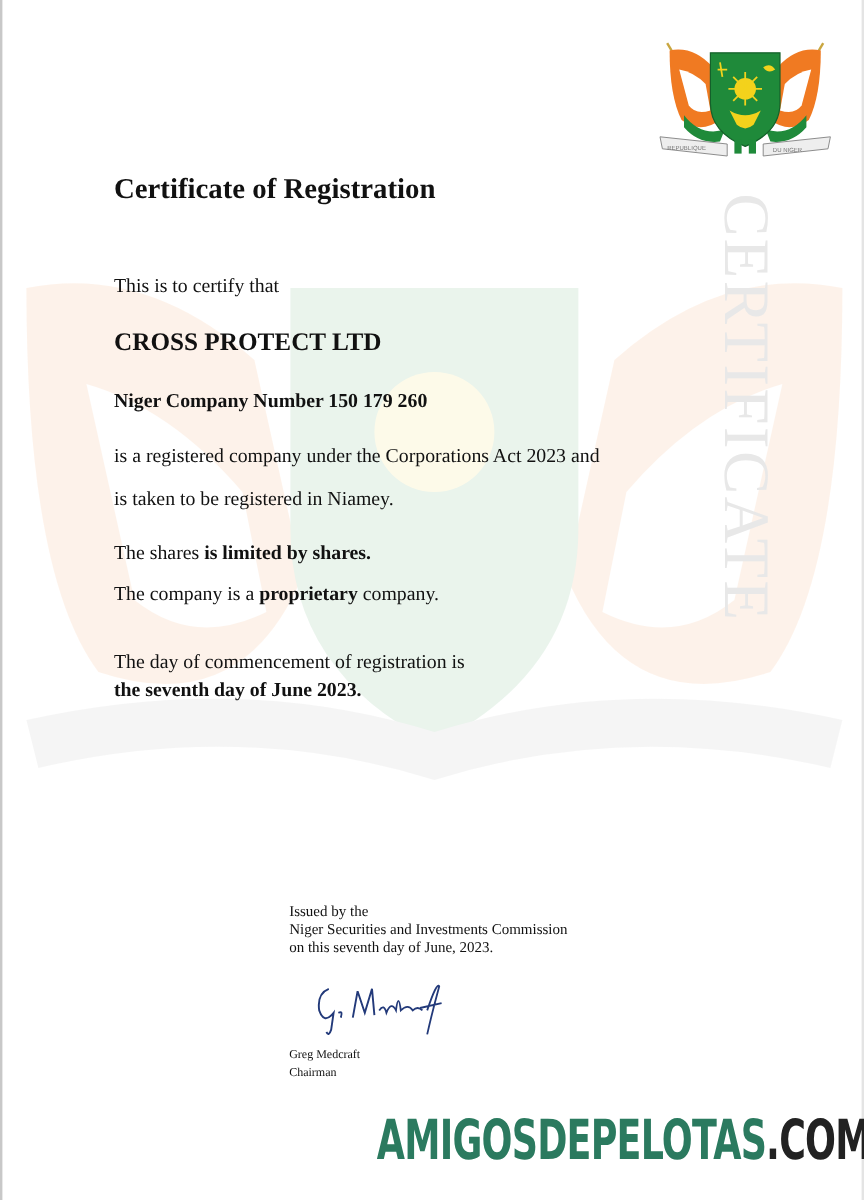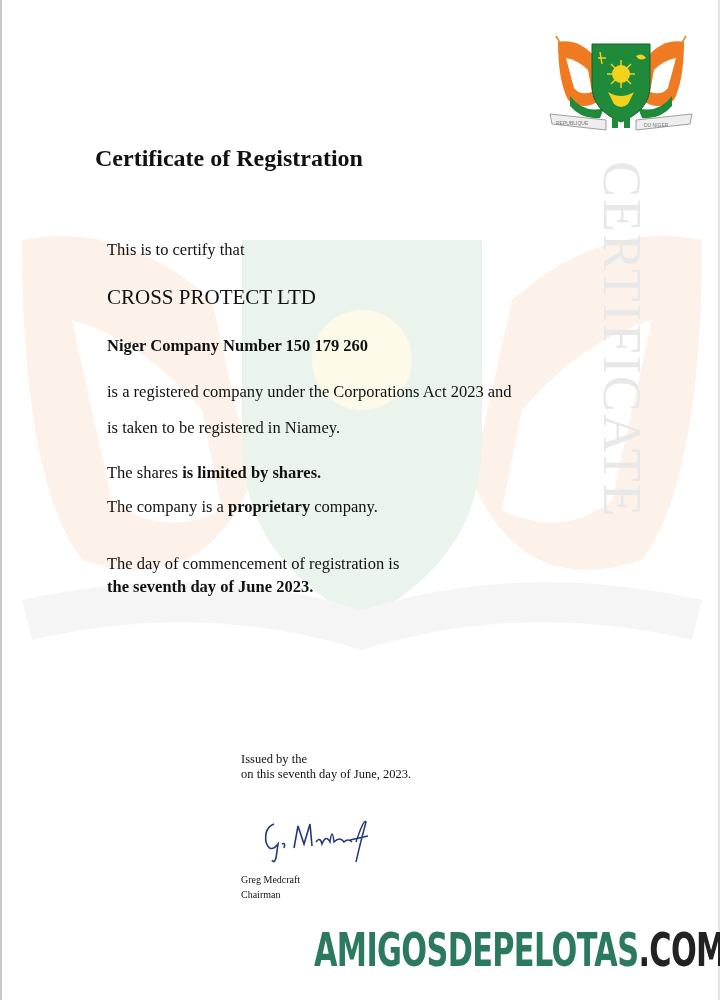--- a/index.html
+++ b/index.html
@@ -25,22 +25,22 @@
       color: #e8e8e8; line-height: 60px; text-align: center;
     }
 
     .emblem { position: absolute; left: 546px; top: 30px; width: 146px; height: 102px; }
 
     .content { position: absolute; left: 93px; top: 0; width: 500px; }
     .title {
       position: absolute; top: 142px; left: 0; margin: 0;
       font-size: 24px; font-weight: bold; line-height: 32px; width: 340px;
     }
-    .p { position: absolute; left: 0; margin: 12px; font-size: 16.5px; line-height: 22px; white-space: nowrap; text-align: right; }
-    .company-name { font-size: 21px; font-weight: normal; }
+    .p { position: absolute; left: 0; margin: 0; font-size: 16.5px; line-height: 22px; white-space: nowrap; text-align: right; }
+    .company-name { font-size: 21px; font-weight: bold; }
     .company-number { font-weight: bold; }
     b { font-weight: bold; }
 
     .issued { position: absolute; left: 239px; top: 752px; font-size: 12.5px; line-height: 15px; }
     .issued div { white-space: nowrap; }
     .signature { position: absolute; left: 258px; top: 814px; width: 120px; height: 52px; }
     .signer { position: absolute; left: 239px; top: 872px; font-size: 10px; line-height: 15px; }
 
     .brand {
       position: absolute; left: 312px; top: 922px;
@@ -115,20 +115,21 @@
     <p class="p" style="top:484px">
       <span>The company is a </span><b>proprietary</b><span> company.</span>
     </p>
 
     <p class="p" style="top:541px">The day of commencement of registration is</p>
     <p class="p" style="top:564px; font-weight:bold">the seventh day of June 2023.</p>
   </div>
 
   <div class="issued">
     <div>Issued by the</div>
+    <div>Niger Securities and Investments Commission</div>
     <div>on this seventh day of June, 2023.</div>
   </div>
 
   <svg class="signature" viewBox="0 0 120 52">
     <path d="M14 10 Q4 14 6 28 Q10 40 18 30 L16 44 Q14 50 12 46" fill="none" stroke="#233a7a" stroke-width="1.6"></path>
     <path d="M22 30 Q26 28 24 34" fill="none" stroke="#233a7a" stroke-width="1.6"></path>
     <path d="M34 34 L38 12 L44 30 L50 10 L52 32" fill="none" stroke="#233a7a" stroke-width="1.6"></path>
     <path d="M56 28 Q60 22 62 30 Q66 20 70 28 Q72 12 74 28 Q80 22 84 28 Q88 24 92 28" fill="none" stroke="#233a7a" stroke-width="1.5"></path>
     <path d="M96 28 Q104 4 106 8 Q100 30 96 48 M90 26 L108 22" fill="none" stroke="#233a7a" stroke-width="1.5"></path>
   </svg>

